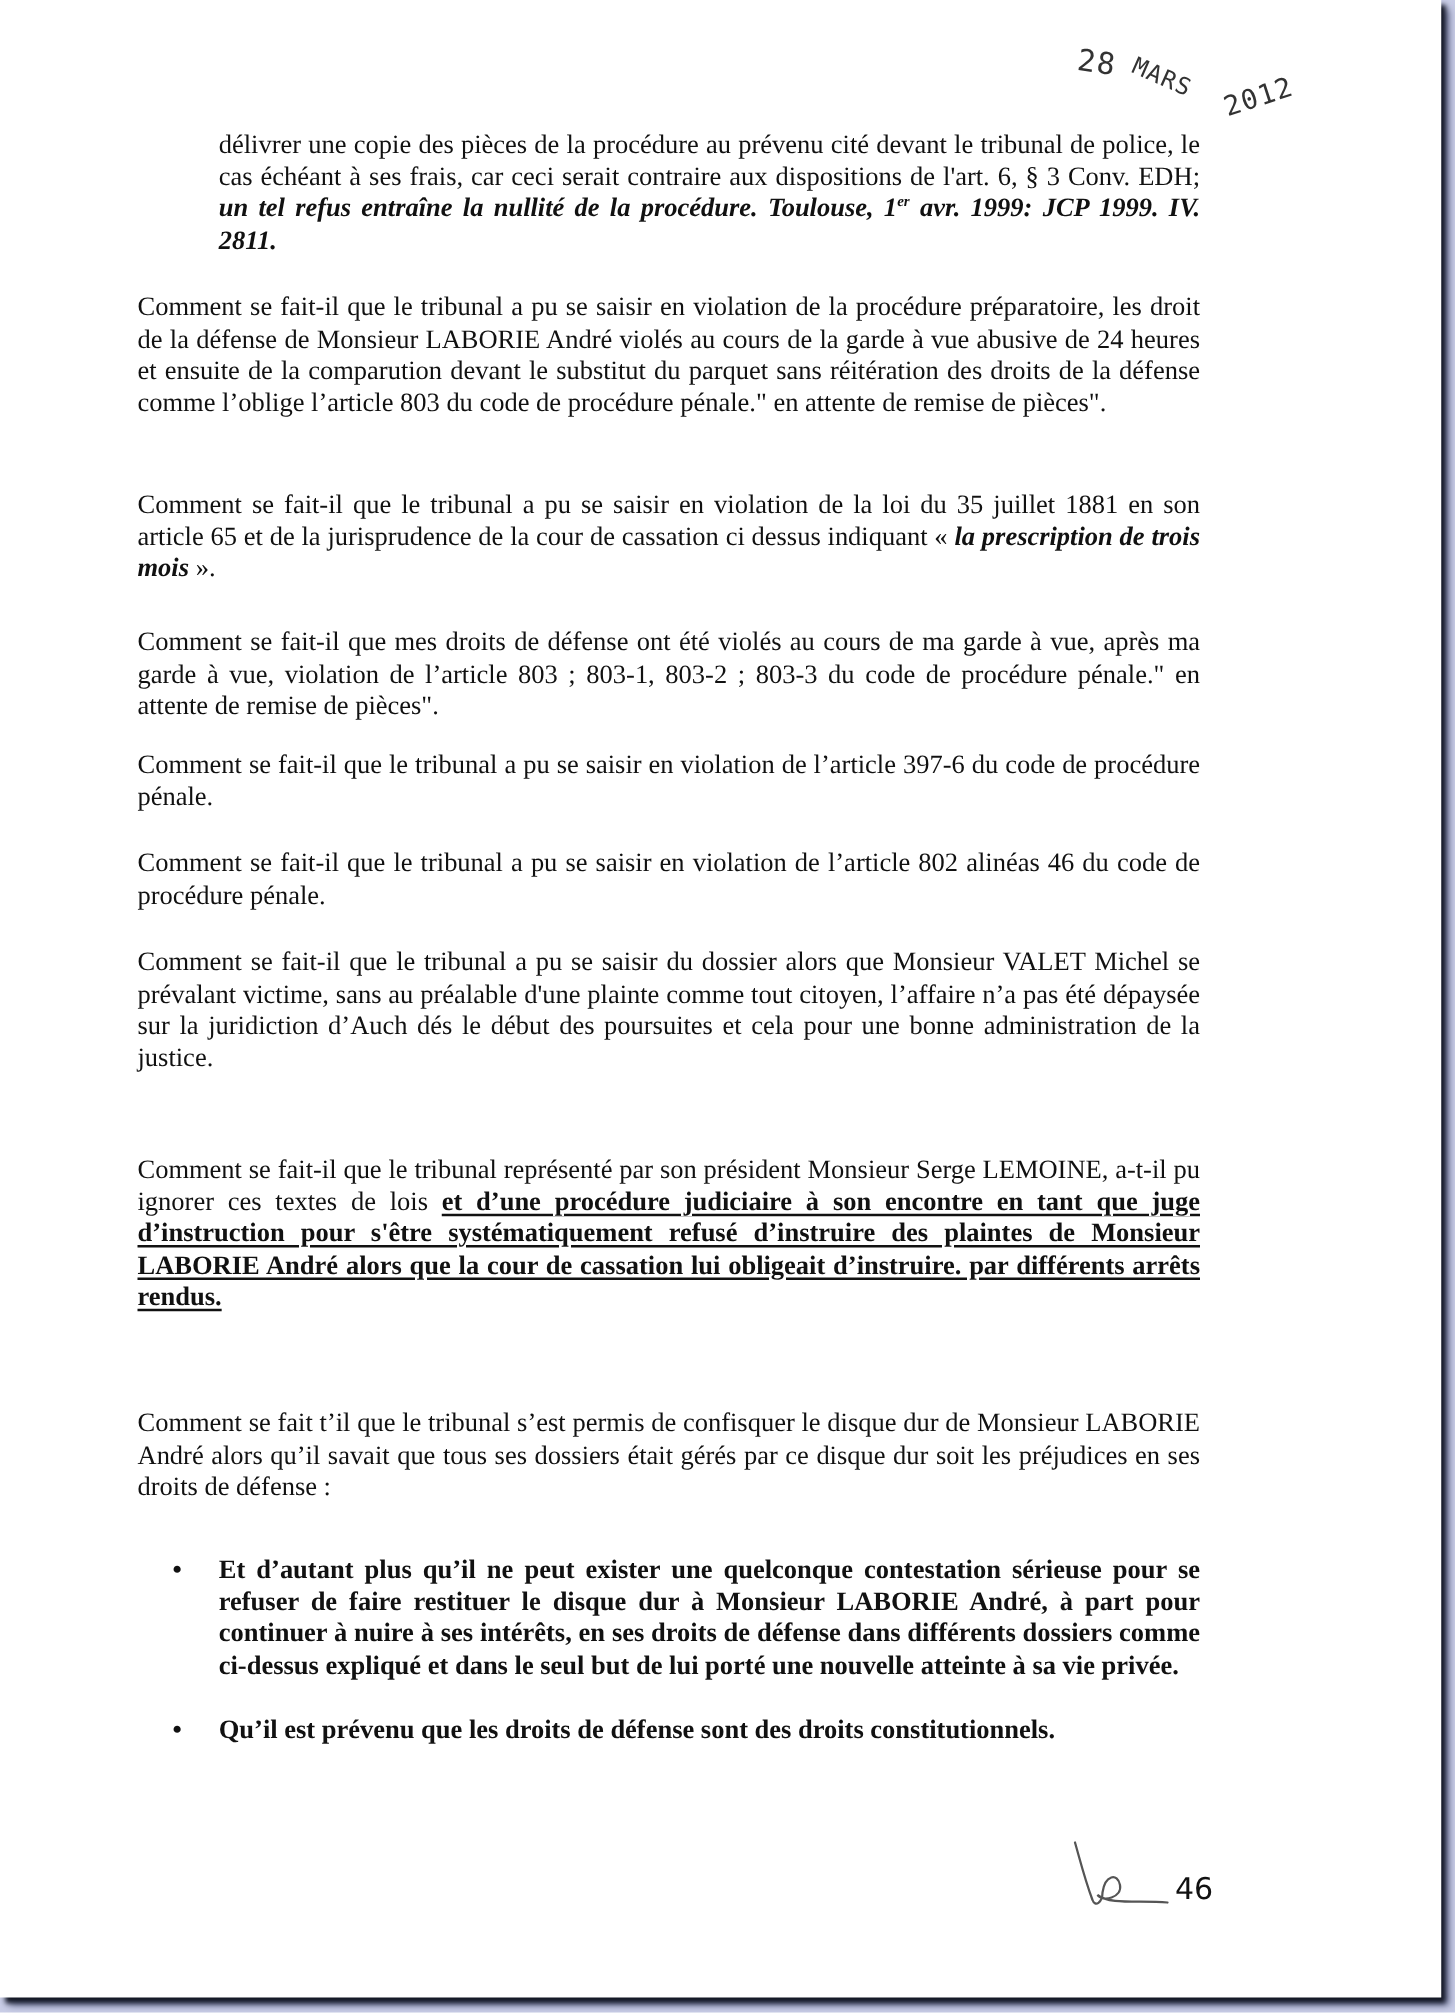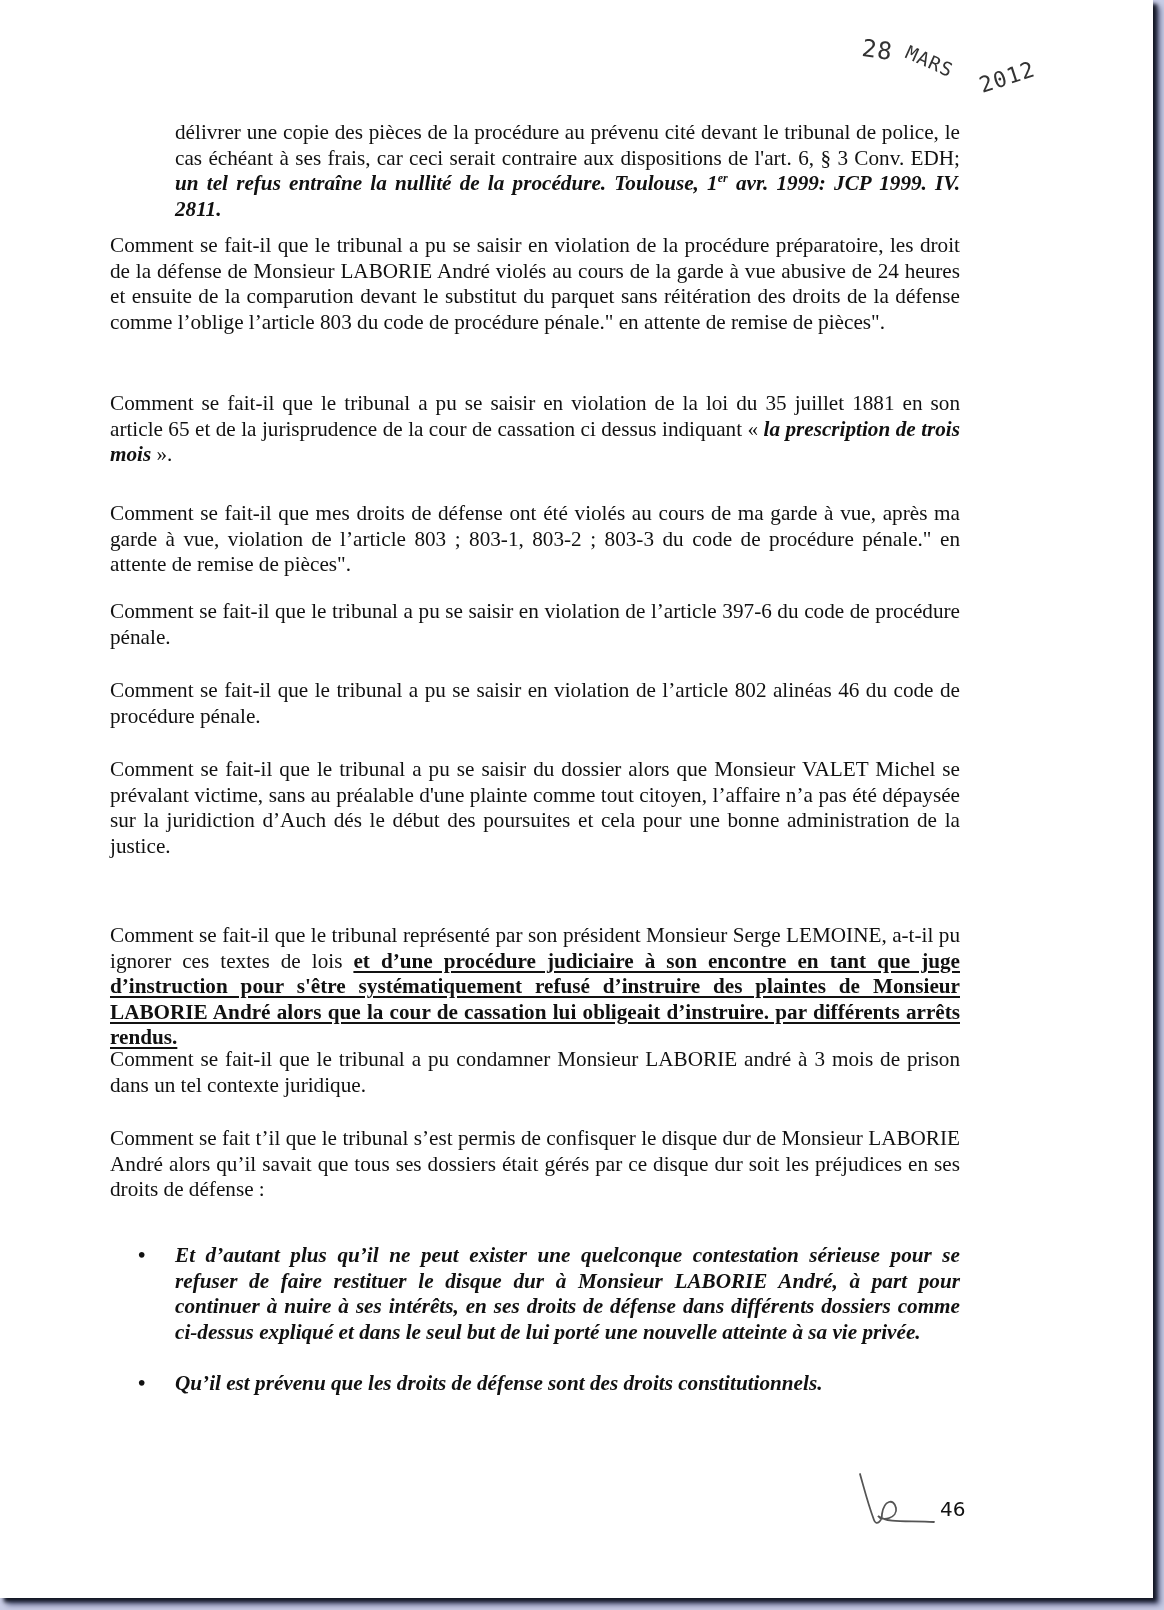--- a/index.html
+++ b/index.html
@@ -27,36 +27,36 @@
   }
   .indent1 { left: 175px; width: 785px; }
   .p { margin: 0; }
   b { font-weight: normal; }
   .bi { font-weight: bold; font-style: italic; }
   .u { text-decoration: underline; text-decoration-thickness: 2px; text-underline-offset: 3px; font-weight: bold; }
   sup { font-size: 12px; vertical-align: super; line-height: 0; }
   .bullets { position: absolute; left: 138px; width: 822px; font-family: "Liberation Serif", serif; font-size: 21.2px; line-height: 25.5px; color: #111; }
   .bullet { display: flex; margin: 0; text-align: justify; }
   .bullet .dot { width: 37px; flex: 0 0 37px; font-weight: bold; }
-  .bullet .btxt { flex: 1; font-weight: bold; font-style: italic; }
-  .pagenum { position: absolute; left: 940px; top: 1497px; font-family: "DejaVu Sans", sans-serif; font-size: 20px; color: #111; }
+  .bullet .btxt { flex: 1; font-weight: bold; }
+  .pagenum { position: absolute; left: 940px; top: 1497px; font-family: "DejaVu Sans", sans-serif; font-size: 24px; color: #111; }
   .sig { position: absolute; left: 852px; top: 1470px; }
 </style>
 </head>
 <body>
 
 <div class="page">
 
   <div class="stamp">
     <span class="s1">28</span>
     <span class="s2">MARS</span>
     <span class="s3">2012</span>
   </div>
 
-  <div class="text indent1" style="top:120px;">
+  <div class="text indent1" style="top:103px;">
     <p class="p">
       <span>délivrer une copie des pièces de la procédure au prévenu cité devant le tribunal de police, le cas échéant à ses frais, car ceci serait contraire aux dispositions de l'art. 6, § 3 Conv. EDH;</span>
       <span class="bi">un tel refus entraîne la nullité de la procédure. Toulouse, 1</span><sup class="bi">er</sup>
       <span class="bi">avr. 1999: JCP 1999. IV. 2811.</span>
     </p>
   </div>
 
   <div class="text" style="top:233px;">
     <p class="p"><b>Comment se fait-il que le tribunal</b><span> a pu se saisir en violation de la procédure préparatoire, les droit de la défense de Monsieur LABORIE André violés au cours de la garde à vue abusive de 24 heures et ensuite de la comparution devant le substitut du parquet sans réitération des droits de la défense comme l’oblige l’article 803 du code de procédure pénale." </span><b>en attente de remise de pièces</b><span>".</span></p>
   </div>
@@ -78,23 +78,20 @@
   </div>
 
   <div class="text" style="top:757px;">
     <p class="p"><b>Comment se fait-il que le tribunal</b><span> a pu se saisir du dossier alors que Monsieur VALET Michel se prévalant victime, sans au préalable d'une plainte comme tout citoyen, l’affaire n’a pas été dépaysée sur la juridiction d’Auch dés le début des poursuites et cela pour une bonne administration de la justice.</span></p>
   </div>
 
   <div class="text" style="top:923px;">
     <p class="p"><b>Comment se fait-il que le tribunal</b><span> représenté par son président Monsieur Serge LEMOINE, a-t-il pu ignorer ces textes de lois </span><span class="u">et d’une procédure judiciaire à son encontre en tant que juge d’instruction pour s'être systématiquement refusé d’instruire des plaintes de Monsieur LABORIE André alors que la cour de cassation lui obligeait d’instruire. par différents arrêts rendus.</span></p>
   </div>
 
-  <div class="text" style="top:1047px;">
-    <p class="p"><b>Comment se fait-il que le tribunal</b><span> a pu condamner Monsieur LABORIE andré à 3 mois de prison dans un tel contexte juridique.</span></p>
-  </div>
 
   <div class="text" style="top:1126px;">
     <p class="p"><b>Comment se fait t’il que le tribunal</b><span> s’est permis de confisquer le disque dur de Monsieur LABORIE André  alors qu’il savait que tous ses dossiers était gérés par ce disque dur soit les préjudices en ses droits de défense :</span></p>
   </div>
 
   <div class="bullets" style="top:1243px;">
     <p class="bullet">
       <span class="dot">•</span>
       <span class="btxt">Et d’autant plus qu’il ne peut exister une quelconque contestation sérieuse pour se refuser de faire restituer le disque dur à Monsieur LABORIE André, à part pour continuer à nuire à ses intérêts, en ses droits de défense dans différents dossiers comme ci-dessus expliqué et dans le seul but de lui porté une nouvelle atteinte à sa vie privée.</span>
     </p>

